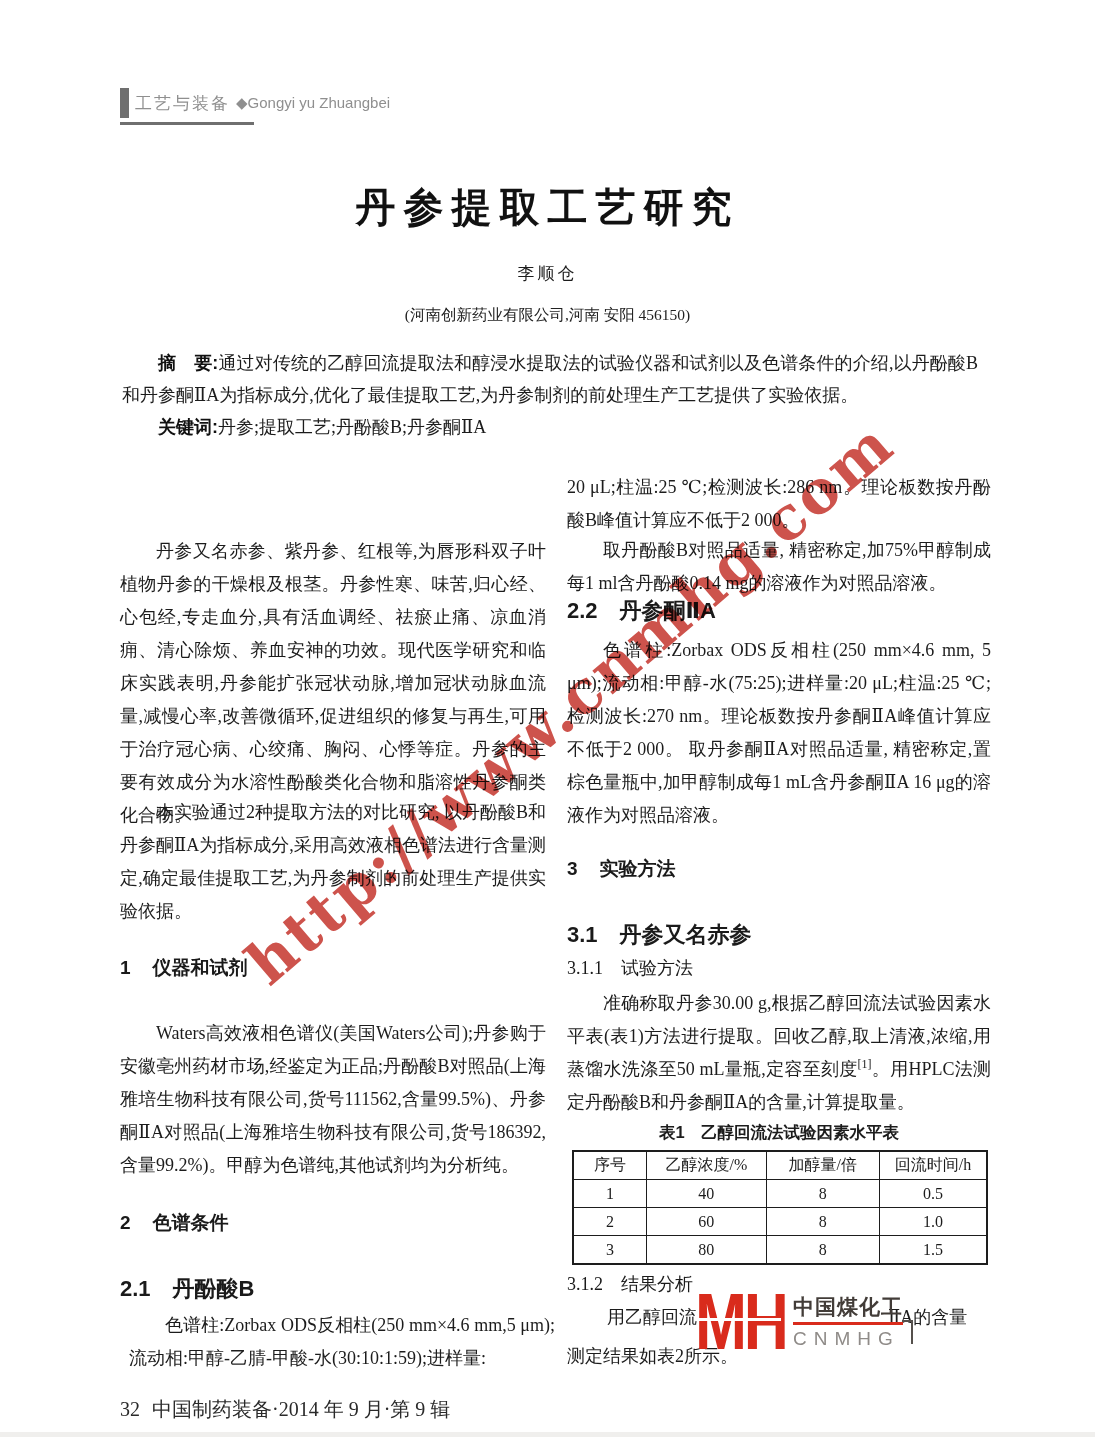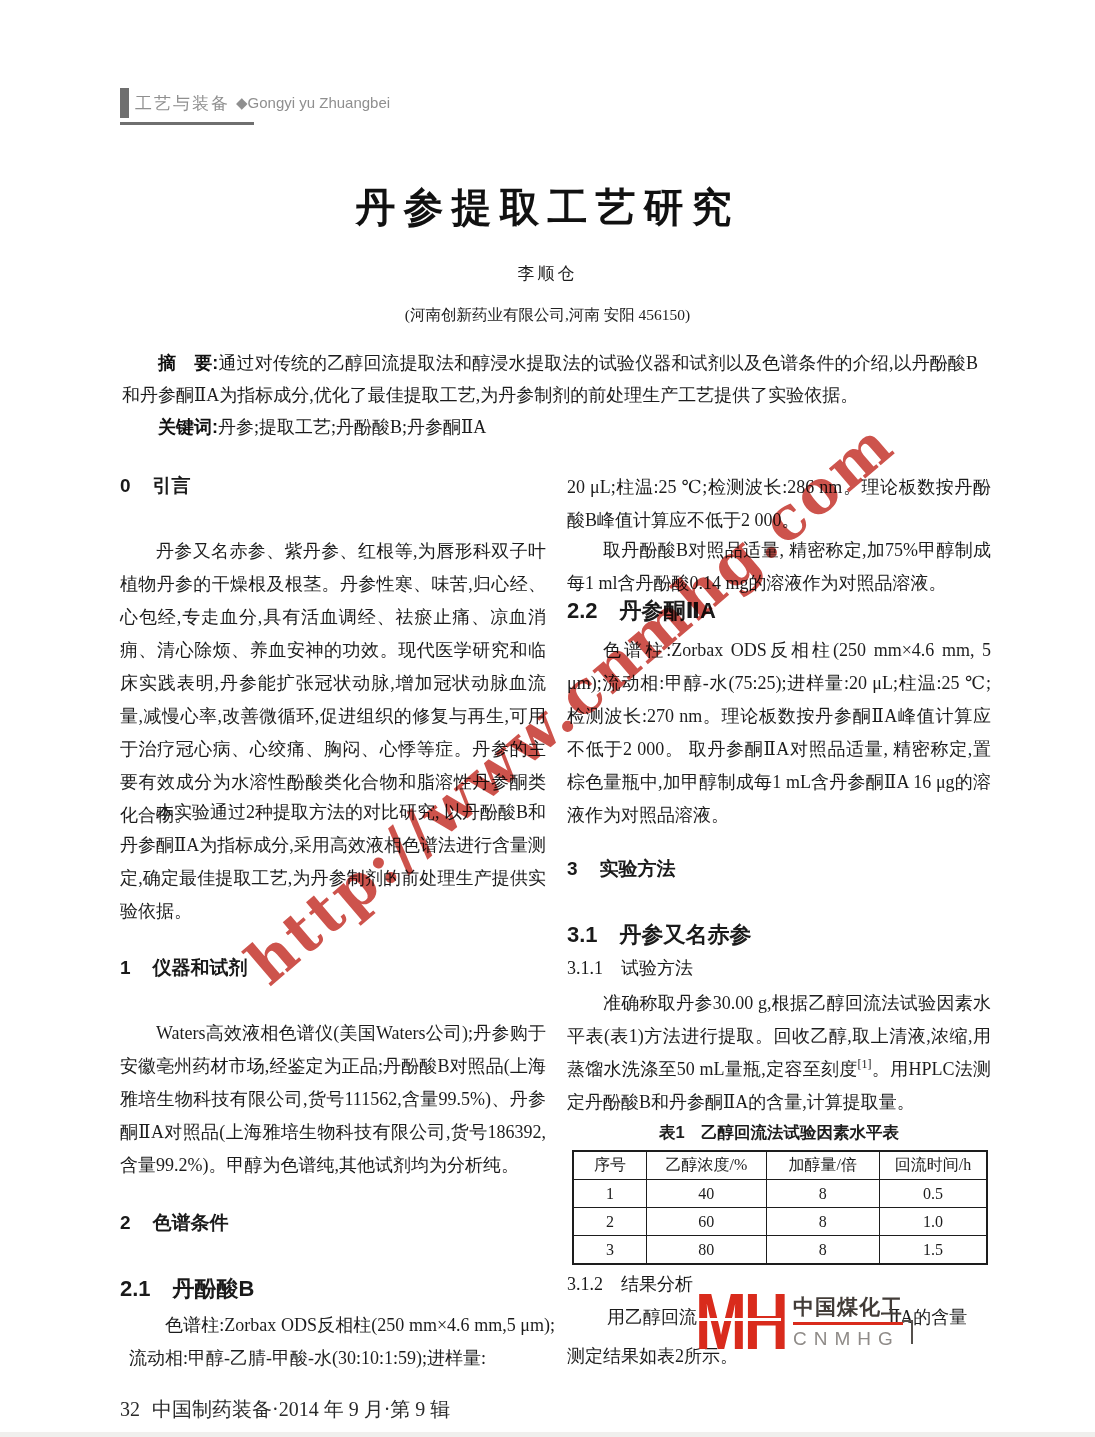--- a/index.html
+++ b/index.html
@@ -81,23 +81,20 @@
 
   <div class="title">丹参提取工艺研究</div>
   <div class="author">李顺仓</div>
   <div class="affiliation">(河南创新药业有限公司,河南 安阳 456150)</div>
 
   <div class="abstract-block">
     <p><span class="lbl">摘　要:</span><span>通过对传统的乙醇回流提取法和醇浸水提取法的试验仪器和试剂以及色谱条件的介绍,以丹酚酸B和丹参酮ⅡA为指标成分,优化了最佳提取工艺,为丹参制剂的前处理生产工艺提供了实验依据。</span></p>
     <p><span class="lbl">关键词:</span><span>丹参;提取工艺;丹酚酸B;丹参酮ⅡA</span></p>
   </div>
 
-  <div class="blk col-l h2" style="top:473px;">
-    <span class="hnum">0</span><span class="htitle">引言</span>
-  </div>
   <p class="blk col-l para indent" style="top:535px;">丹参又名赤参、紫丹参、红根等,为唇形科双子叶植物丹参的干燥根及根茎。丹参性寒、味苦,归心经、心包经,专走血分,具有活血调经、祛瘀止痛、凉血消痈、清心除烦、养血安神的功效。现代医学研究和临床实践表明,丹参能扩张冠状动脉,增加冠状动脉血流量,减慢心率,改善微循环,促进组织的修复与再生,可用于治疗冠心病、心绞痛、胸闷、心悸等症。丹参的主要有效成分为水溶性酚酸类化合物和脂溶性丹参酮类化合物。</p>
   <p class="blk col-l para indent" style="top:796px;">本实验通过2种提取方法的对比研究, 以丹酚酸B和丹参酮ⅡA为指标成分,采用高效液相色谱法进行含量测定,确定最佳提取工艺,为丹参制剂的前处理生产提供实验依据。</p>
 
   <div class="blk col-l h2" style="top:955px;">
     <span class="hnum">1</span><span class="htitle">仪器和试剂</span>
   </div>
   <p class="blk col-l para indent" style="top:1017px;">Waters高效液相色谱仪(美国Waters公司);丹参购于安徽亳州药材市场,经鉴定为正品;丹酚酸B对照品(上海雅培生物科技有限公司,货号111562,含量99.5%)、丹参酮ⅡA对照品(上海雅培生物科技有限公司,货号186392,含量99.2%)。甲醇为色谱纯,其他试剂均为分析纯。</p>
 
   <div class="blk col-l h2" style="top:1210px;">
     <span class="hnum">2</span><span class="htitle">色谱条件</span>

